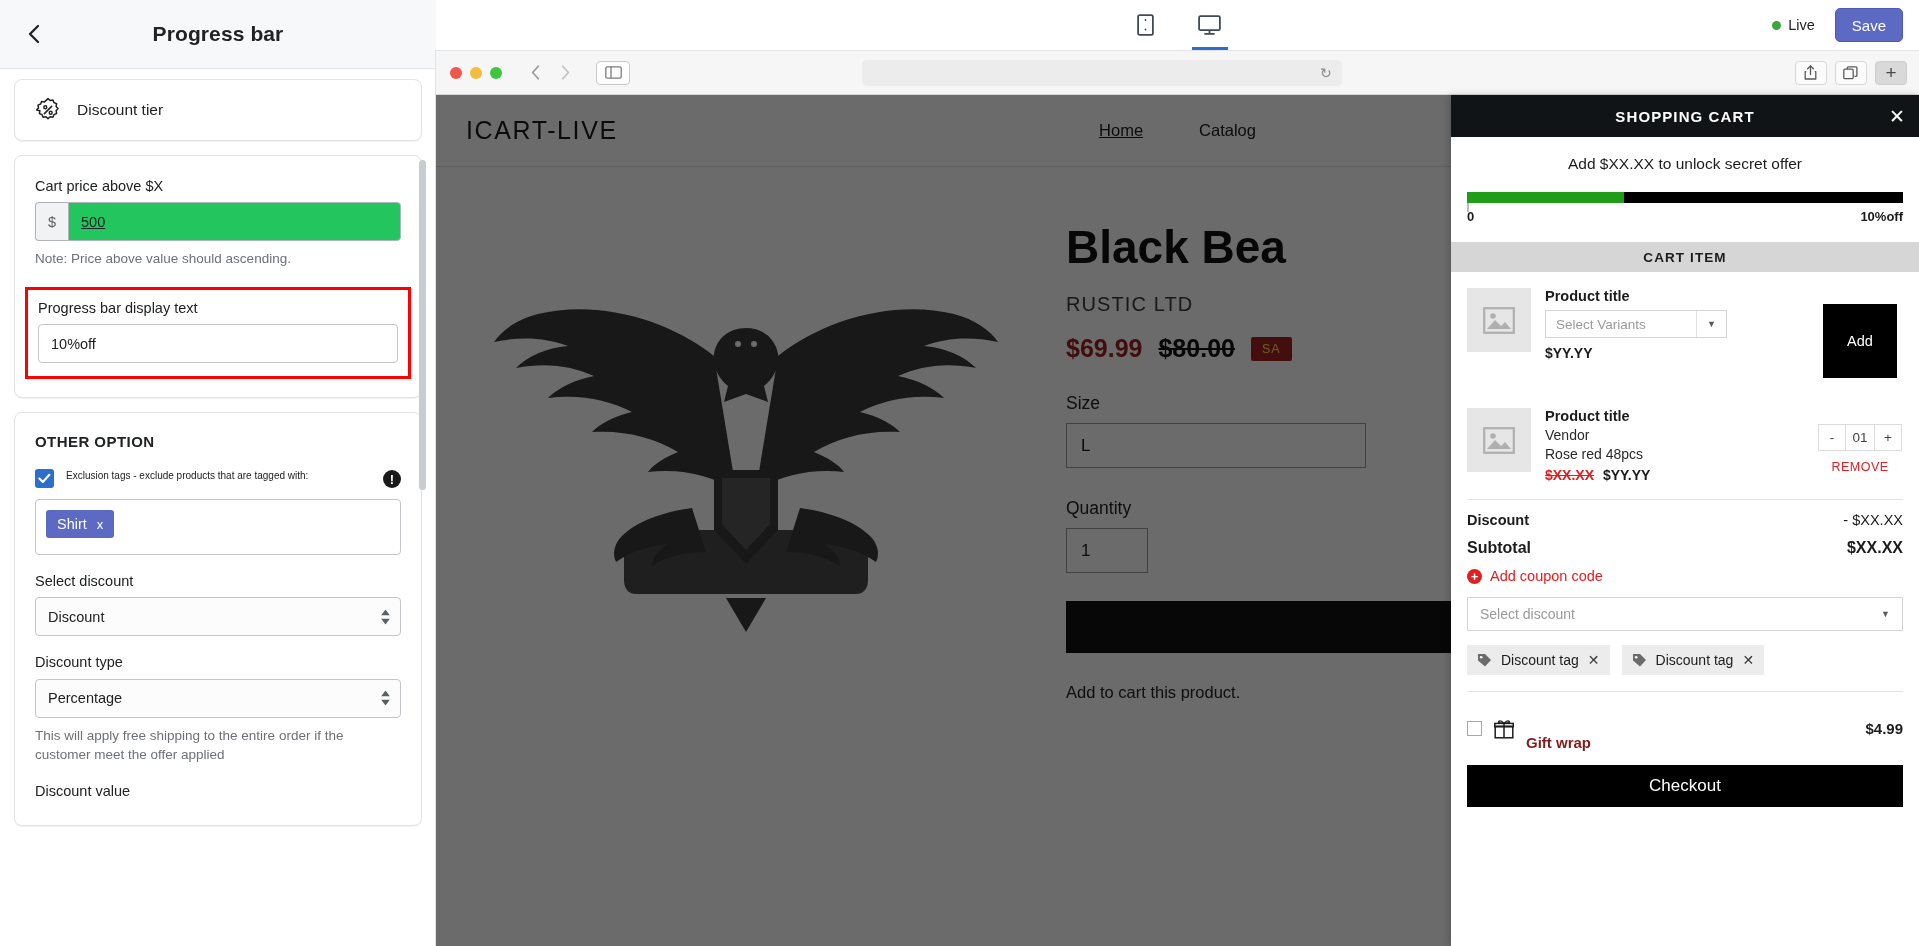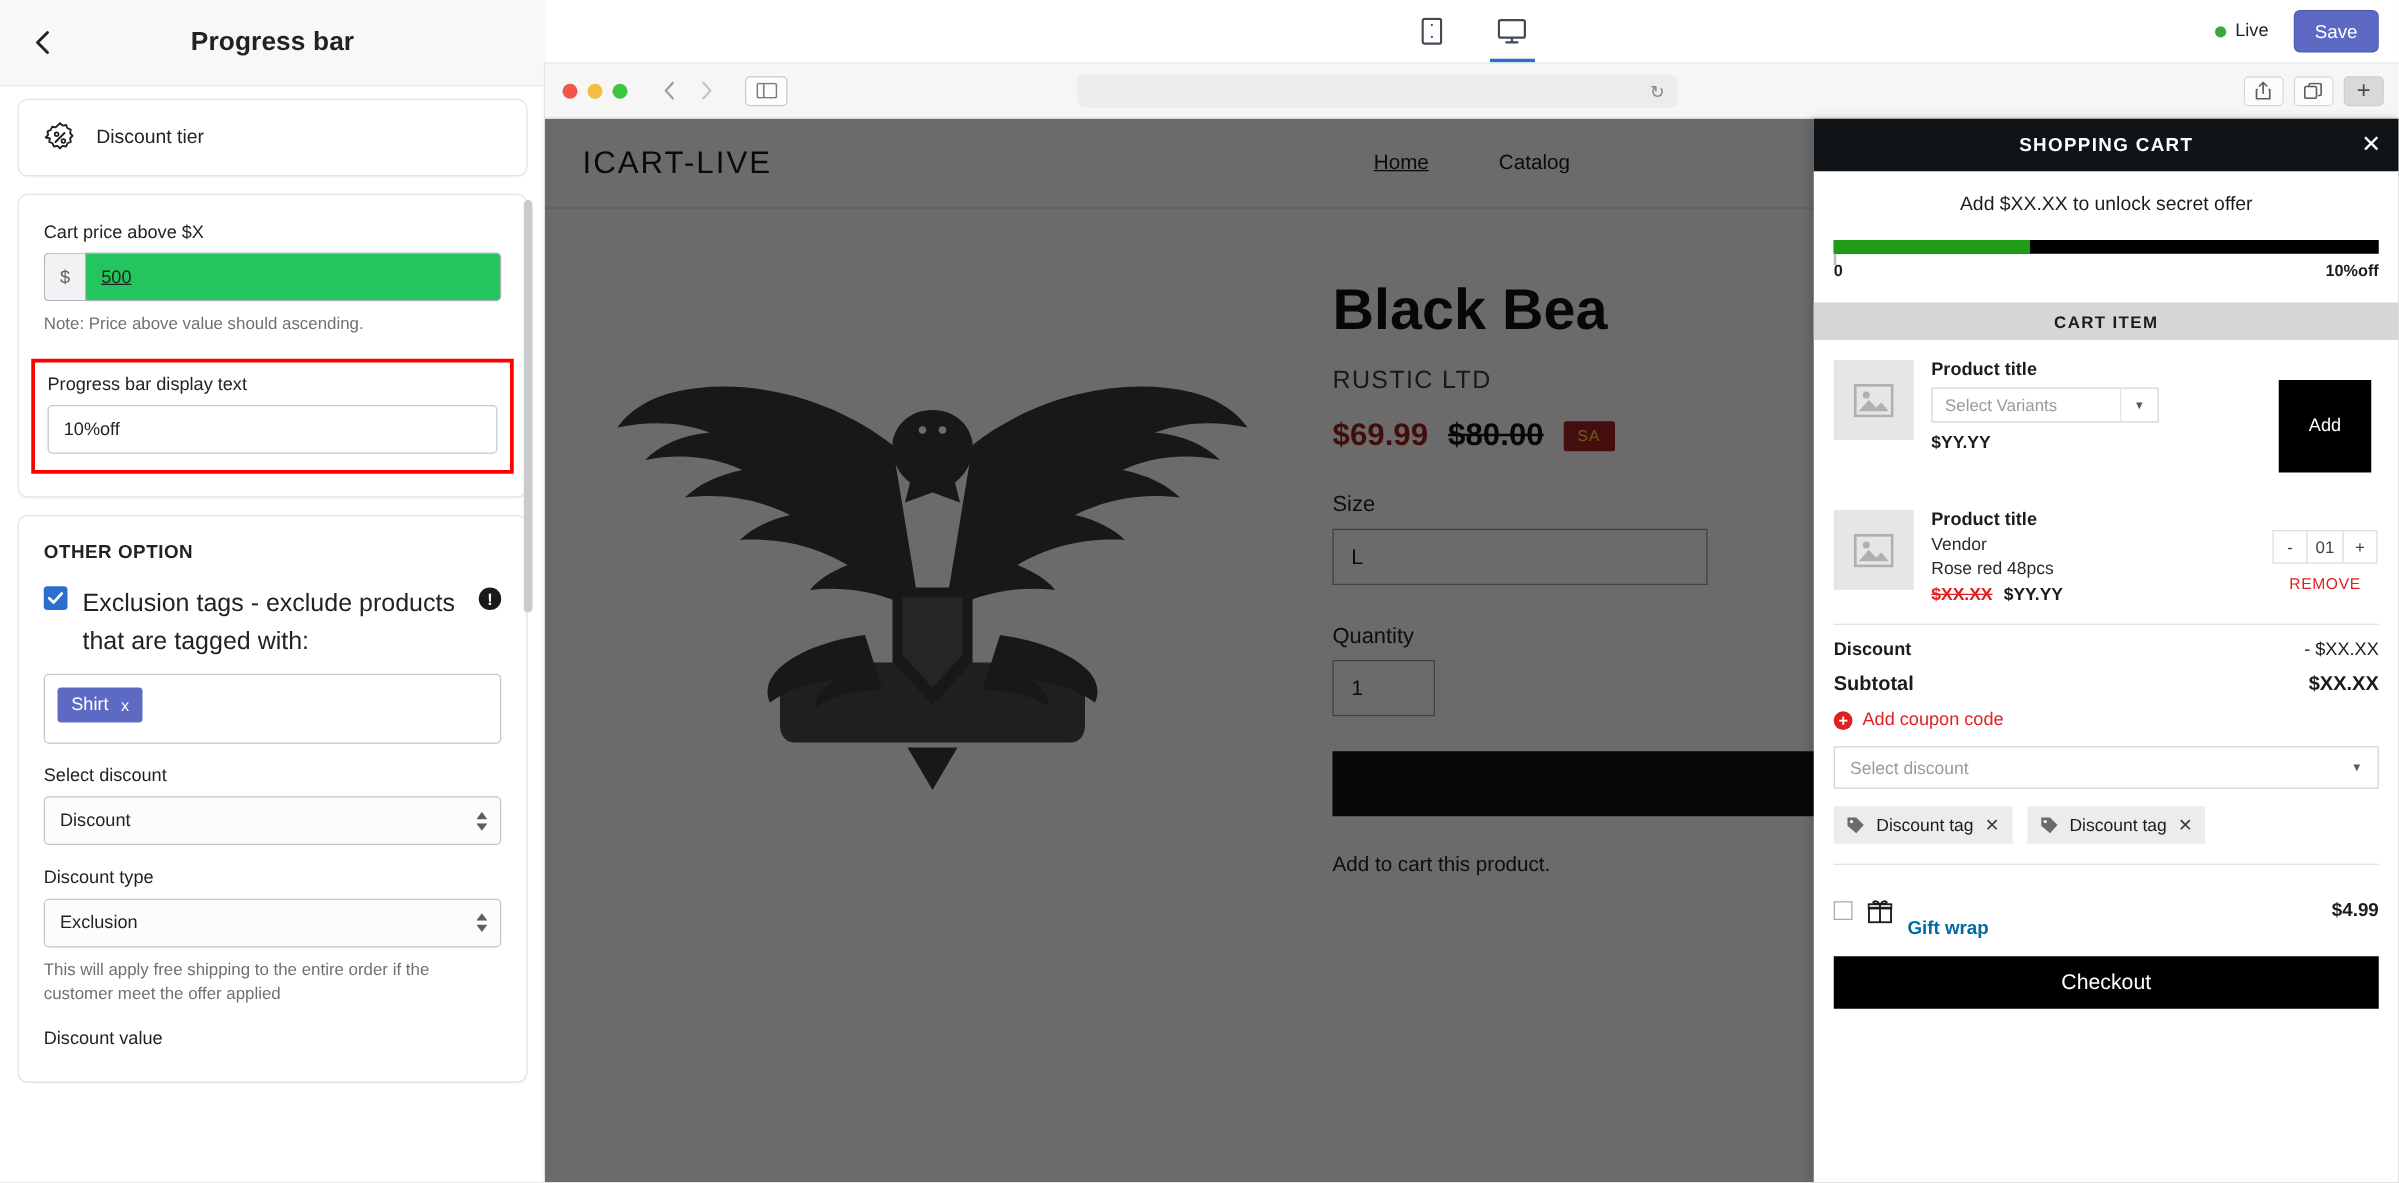--- a/index.html
+++ b/index.html
@@ -100,21 +100,21 @@
   .section-title {
     font-size: 15px; font-weight: bold; color: #202223;
     letter-spacing: .45px; margin-bottom: 18px;
   }
   .check-row { display: flex; align-items: flex-start; gap: 12px; position: relative; }
   .checkbox {
     width: 19px; height: 19px; flex: 0 0 19px; margin-top: 1px;
     border-radius: 3px; background: #2c6ecb;
     display: flex; align-items: center; justify-content: center;
   }
-  .check-text { font-size: 20px; color: #202223; line-height: 1.5; padding-right: 34px; }
+  .check-text { font-size: 10px; color: #202223; line-height: 1.5; padding-right: 34px; }
   .info-badge {
     position: absolute; right: 0; top: 2px;
     width: 18px; height: 18px; border-radius: 50%;
     background: #1a1a1a; color: #fff;
     font-size: 13px; font-weight: bold;
     display: flex; align-items: center; justify-content: center;
   }
   .tag-area {
     margin-top: 11px; min-height: 56px;
     border: 1px solid #c2c6ca; border-radius: 4px;
@@ -370,21 +370,21 @@
   }
   .disc-tag-x { font-size: 14px; color: #3a3a3a; cursor: pointer; }
   .cart-divider2 { height: 1px; background: #e3e3e3; margin: 0 16px; }
   .giftwrap {
     display: flex; align-items: center; gap: 12px; padding: 14px 16px 12px 16px;
   }
   .gw-check {
     width: 15px; height: 15px; border: 1px solid #a8a8a8; background: #fff; flex: 0 0 15px;
     cursor: pointer;
   }
-  .gw-label { font-size: 15px; font-weight: bold; color: #0369a1; flex: 1; margin-top: 28px; }
+  .gw-label { font-size: 15px; font-weight: bold; color: #7f1d1d; flex: 1; margin-top: 28px; }
   .gw-price { font-size: 15px; font-weight: bold; color: #1c1c1c; }
   .checkout-btn {
     margin: 2px 16px 0 16px; height: 42px; background: #000; color: #fff;
     display: flex; align-items: center; justify-content: center;
     font-size: 17px; cursor: pointer;
   }
 </style>
 </head>
 <body>
 
@@ -467,21 +467,21 @@
                 <svg width="9" height="6" viewBox="0 0 9 6">
                     <path d="M4.5 6 L0 0 L9 0 Z" fill="#5c5f62"></path>
                   </svg>
               </div>
             </div>
           </div>
 
           <div class="fgroup">
             <div class="field-label">Discount type</div>
             <div class="select-wrap">
-              <div class="select-box">Exclusion</div>
+              <div class="select-box">Percentage</div>
               <div class="select-caret">
                 <svg width="9" height="6" viewBox="0 0 9 6">
                     <path d="M4.5 0 L9 6 L0 6 Z" fill="#5c5f62"></path>
                   </svg>
                 <svg width="9" height="6" viewBox="0 0 9 6">
                     <path d="M4.5 6 L0 0 L9 0 Z" fill="#5c5f62"></path>
                   </svg>
               </div>
             </div>
             <div class="help-note">This will apply free shipping to the entire order if the customer meet the offer applied</div>

